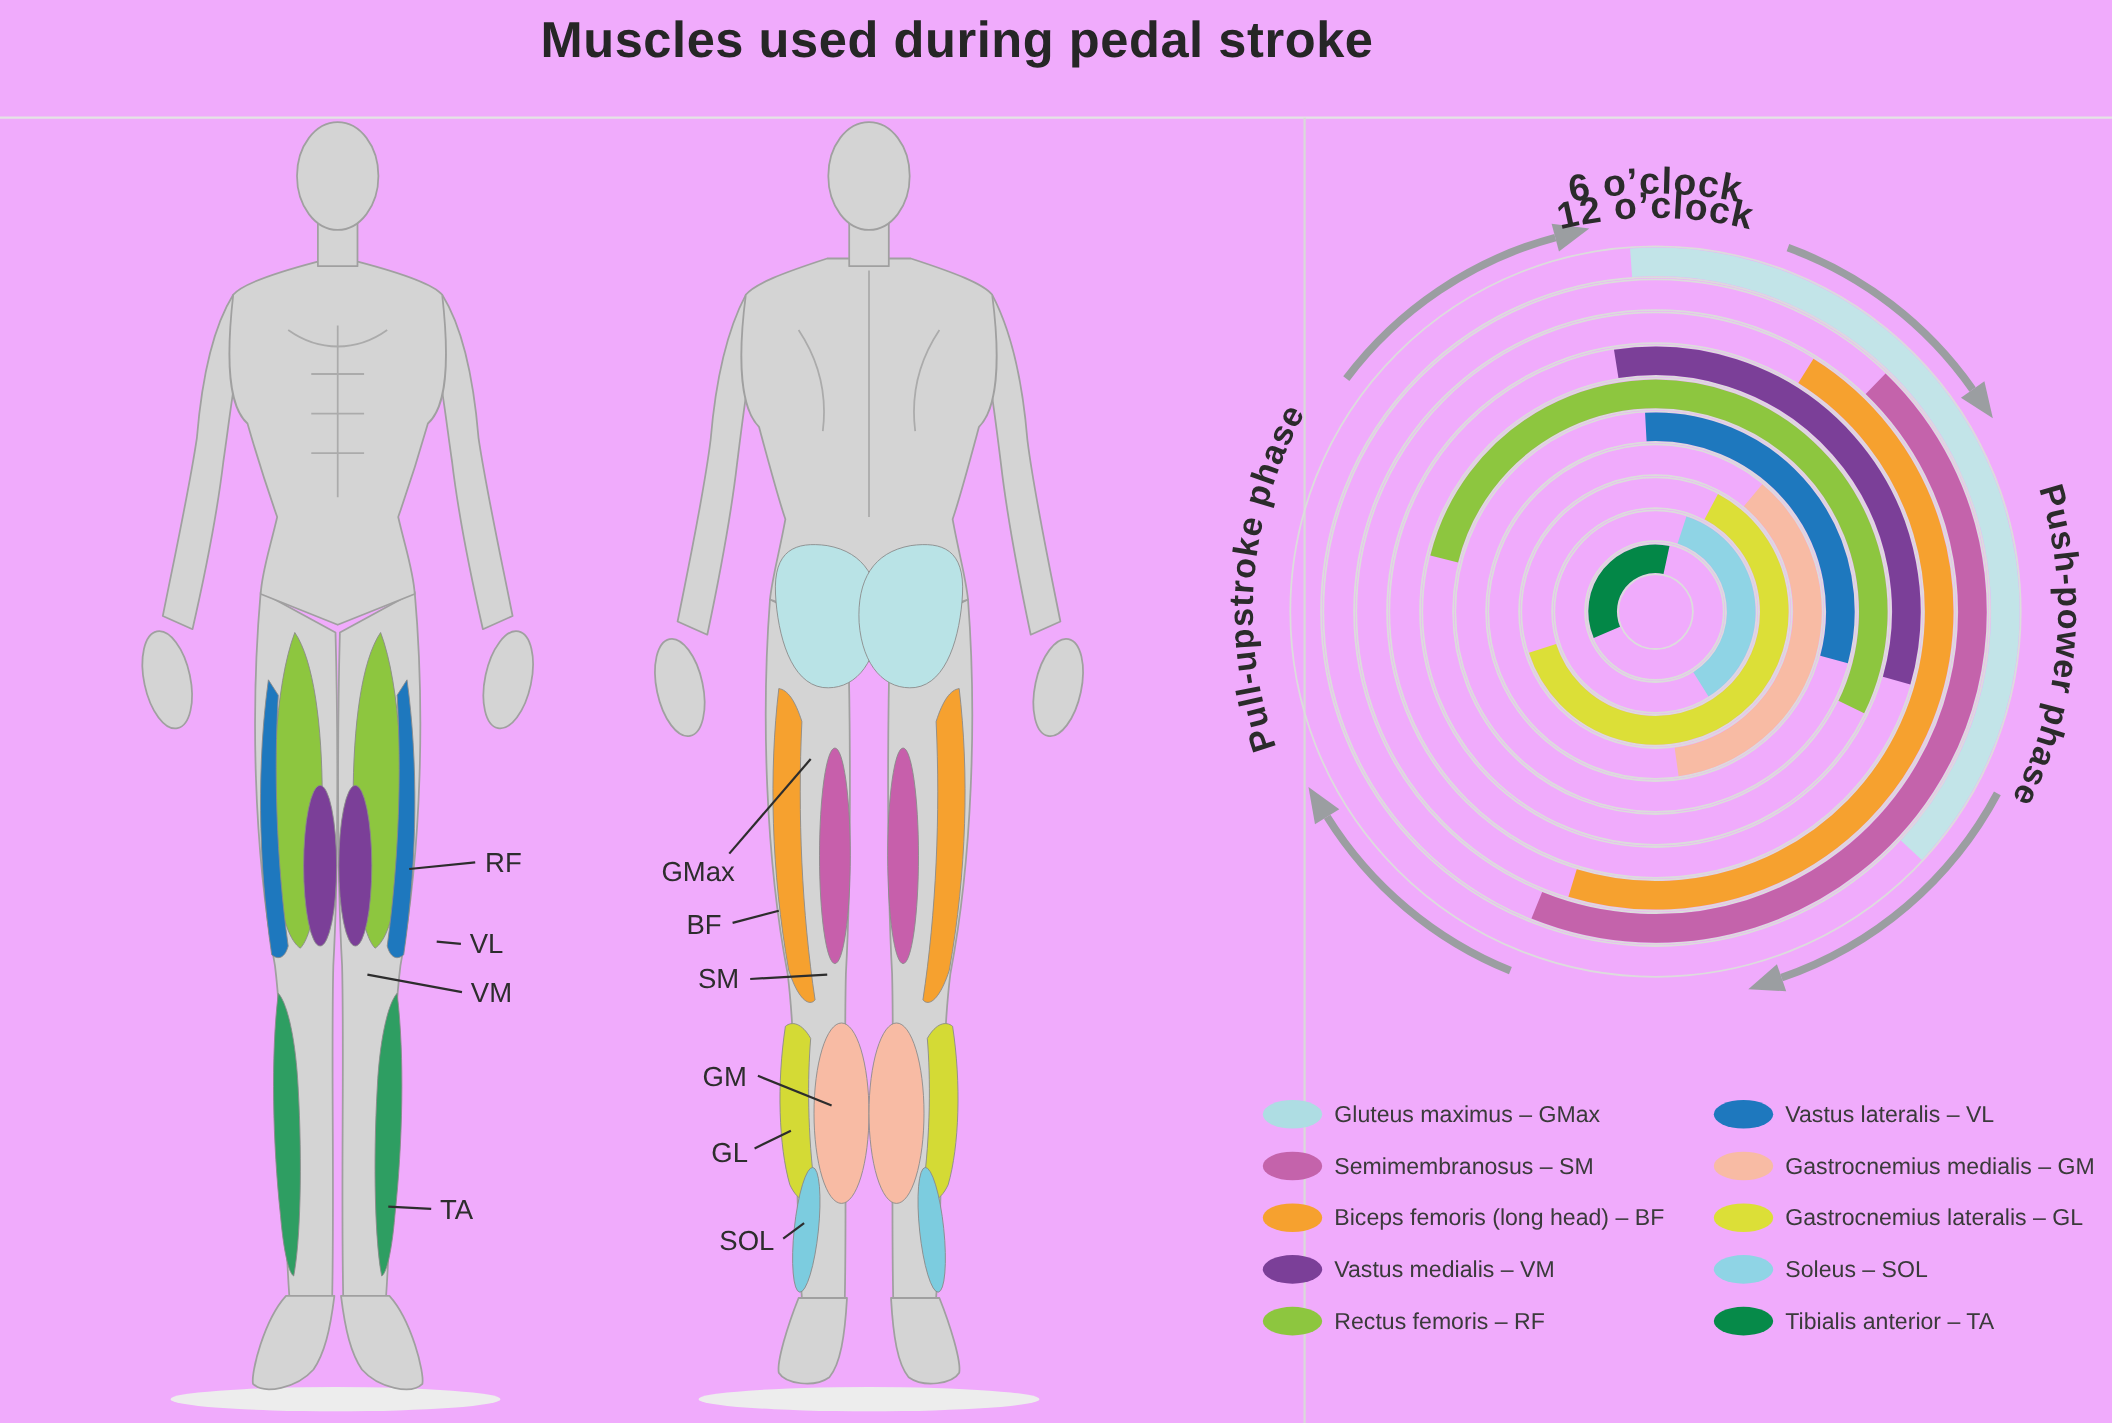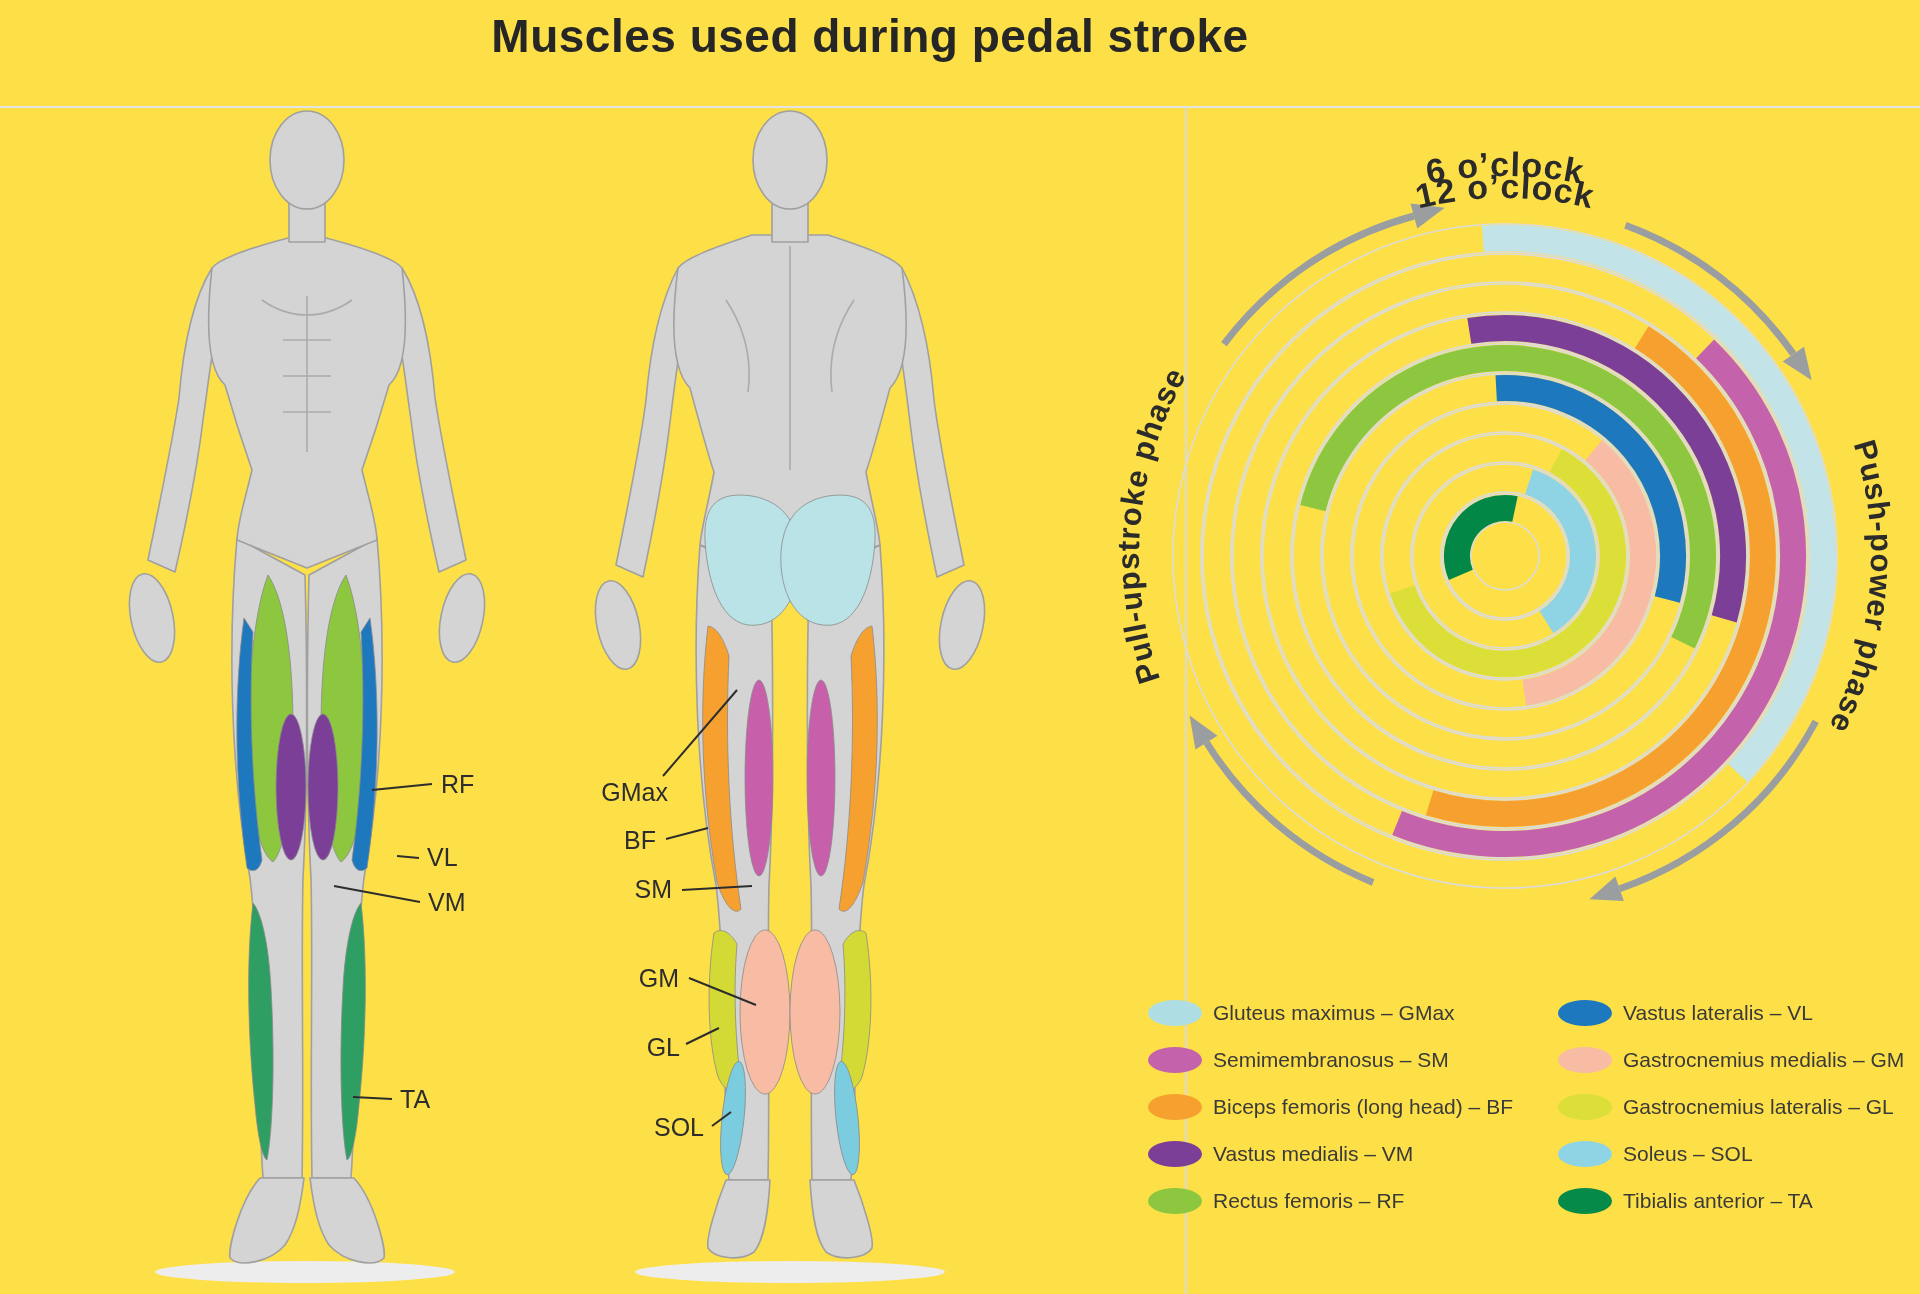--- a/index.html
+++ b/index.html
@@ -1,16 +1,16 @@
 <!DOCTYPE html>
 <html><head>
 <meta charset="utf-8">
 <style>
   html,body{margin:0;padding:0;background:#ffffff;}
-  .stage{position:relative;width:1920px;height:1294px;background:#fde047;overflow:hidden;
+  .stage{position:relative;width:1920px;height:1294px;background:#f0abfc;overflow:hidden;
          font-family:"Liberation Sans", sans-serif;}
   svg text{font-family:"Liberation Sans", sans-serif;}
   .title-text{font-size:46px;font-weight:bold;fill:#262626;letter-spacing:0.5px;}
   .callout-text{font-size:25px;fill:#2d2d2d;}
   .callout-line{stroke:#2d2d2d;stroke-width:2;}
   .clock-text{font-size:34px;font-weight:bold;fill:#2b2b2b;letter-spacing:1px;}
   .phase-text{font-size:31px;font-weight:bold;fill:#2b2b2b;letter-spacing:1px;}
   .legend-text{font-size:21px;fill:#3a3a3a;}
   .body-main{fill:#d4d4d4;stroke:#a0a0a0;stroke-width:1.6;stroke-linejoin:round;}
   .body-line{fill:none;stroke:#ababab;stroke-width:1.6;}

